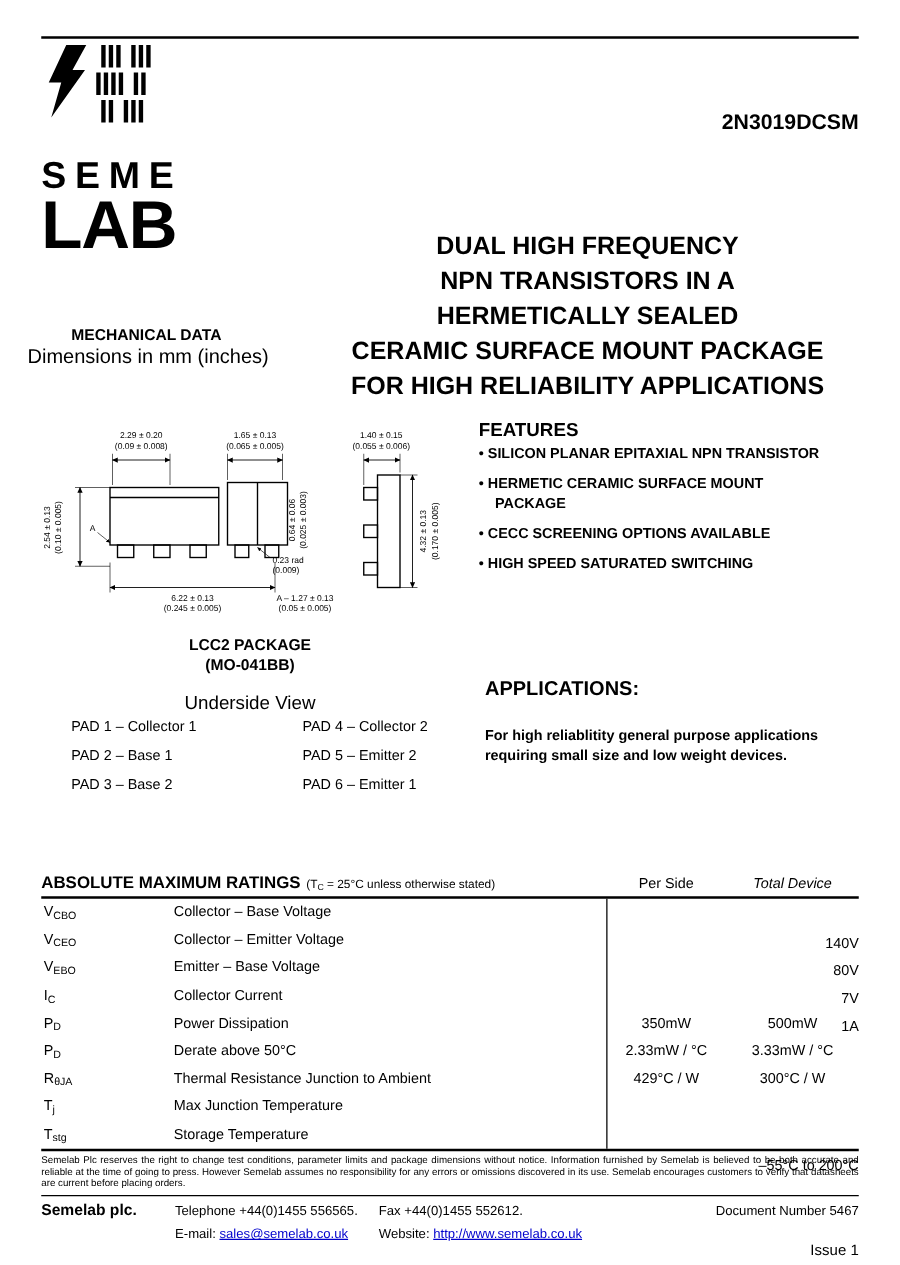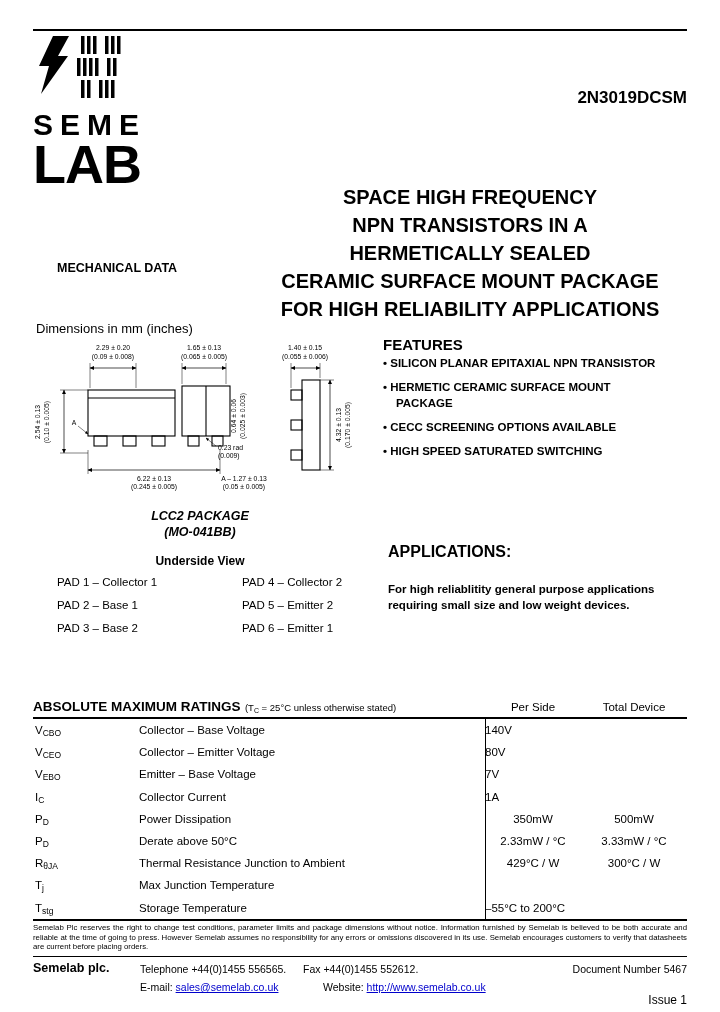--- a/index.html
+++ b/index.html
@@ -10,83 +10,83 @@
     font-family:"Liberation Sans", sans-serif;
     overflow:hidden;
   }
   .hline { position:absolute; background:#000; }
 
   
   .top-rule { left:33px; top:29px; width:654px; height:2px; }
 
   
   .logo { position:absolute; left:33px; top:36px; width:150px; }
-  .logo .seme { font-size:30px; font-weight:bold; letter-spacing:7px; margin-top:2px; }
+  .logo .seme { font-size:30px; font-weight:bold; letter-spacing:7px; margin-top:17px; }
   .logo .lab  { font-size:54px; font-weight:bold; letter-spacing:-1px; line-height:0.82; }
 
   .part-number { position:absolute; right:33px; top:88px; font-size:17px; font-weight:bold; }
 
   .doc-title { position:absolute; left:250px; top:183px; width:440px; text-align:center;
                font-size:20px; font-weight:bold; line-height:28px; }
 
   .mech-heading { position:absolute; left:36px; top:261px; font-size:12.5px; font-weight:bold;padding-left:21px; }
-  .mech-sub     { position:absolute; left:36px; top:277px; font-size:13px;margin-top:44px; }
+  .mech-sub     { position:absolute; left:22px; top:277px; font-size:16px; }
 
   .drawing { position:absolute; left:30px; top:338px; }
   .drawing text { font-family:"Liberation Sans", sans-serif; font-size:6.8px; fill:#000; }
   .drawing .outline { stroke:#000; stroke-width:1.1; fill:none; }
   .drawing .dimline { stroke:#000; stroke-width:0.7; fill:none; }
   .drawing .ext     { stroke:#000; stroke-width:0.5; fill:none; }
 
   .features { position:absolute; left:383px; top:336px; width:300px; }
   .features .f-heading { font-size:15px; font-weight:bold; margin-bottom:2px; }
   .features ul { list-style:none; }
   .features li { font-size:11.5px; font-weight:bold; line-height:16px; margin-bottom:8px;
                  padding-left:13px; text-indent:-13px; width:285px; }
   .features li::before { content:"• "; }
 
   .pkg-label { position:absolute; left:110px; top:508px; width:180px; text-align:center; }
-  .pkg-label .l1, .pkg-label .l2 { font-size:12.5px; font-weight:bold; line-height:16px;font-style:italic; }
-  .pkg-label .l3 { font-size:12px; font-weight:bold; margin-top:14px; }
+  .pkg-label .l1, .pkg-label .l2 { font-size:12.5px; font-weight:bold; line-height:16px; }
+  .pkg-label .l3 { font-size:15px; font-weight:normal; margin-top:14px; }
 
   .pads { position:absolute; left:57px; top:576px; display:grid;
           grid-template-columns:185px 200px; grid-auto-flow:column;
           grid-template-rows:repeat(3, 23px); font-size:11.5px; }
 
   .apps { position:absolute; left:388px; top:543px; width:300px; }
   .apps .a-heading { font-size:16px; font-weight:bold; }
   .apps .a-text { margin-top:20px; font-size:11.5px; font-weight:bold; line-height:16px; width:282px; }
 
   .ratings { position:absolute; left:33px; top:697px; width:654px; }
   .ratings .thead { position:relative; height:22px; border-bottom:2px solid #000; }
   .ratings .thead .rt-heading { font-size:13.5px; font-weight:bold; }
   .ratings .thead .rt-cond { font-size:9.5px; font-weight:normal; }
   .ratings .thead .col-per   { position:absolute; left:452px; top:4px; width:96px;  text-align:center; font-size:11.5px; }
-  .ratings .thead .col-total { position:absolute; left:548px; top:4px; width:106px; text-align:center; font-size:11.5px; }
+  .ratings .thead .col-total { position:absolute; left:548px; top:4px; width:106px; text-align:center; font-size:11.5px;font-style:italic; }
   .ratings .tbody { position:relative; border-bottom:2px solid #000; }
   .ratings .vdiv { position:absolute; left:452px; top:0; bottom:0; width:1px; background:#000; }
   .trow { position:relative; height:22.2px; font-size:11.5px; line-height:22.2px; }
   .trow .sym   { position:absolute; left:2px; }
   .trow .sub   { font-size:8.5px; vertical-align:-2px; }
   .trow .param { position:absolute; left:106px; }
-  .trow .val-combined { position:absolute; left:452px; width:202px; text-align:left; }
+  .trow .val-combined { position:absolute; left:452px; width:202px; text-align:right;margin-top:25px; }
   .trow .val-per      { position:absolute; left:452px; width:96px;  text-align:center; }
   .trow .val-tot      { position:absolute; left:548px; width:106px; text-align:center; }
 
   .disclaimer { position:absolute; left:33px; top:923px; width:654px;
                 font-size:7.8px; line-height:9.6px; padding-bottom:4px;
                 border-bottom:1.5px solid #000; text-align:justify; }
 
   .footer { position:absolute; left:33px; top:961px; width:654px; height:42px; }
   .footer .company { position:absolute; left:0; top:0; font-size:12.5px; font-weight:bold; }
   .footer .tel   { position:absolute; left:107px; top:2px; font-size:10.5px; }
   .footer .fax   { position:absolute; left:270px; top:2px; font-size:10.5px; }
   .footer .docno { position:absolute; right:0; top:2px; font-size:10.5px; }
   .footer .email-row   { position:absolute; left:107px; top:20px; font-size:10.5px; }
-  .footer .website-row { position:absolute; left:270px; top:20px; font-size:10.5px;margin-left:20px; }
+  .footer .website-row { position:absolute; left:270px; top:20px; font-size:10.5px; }
   .footer .issue { position:absolute; right:0; top:32px; font-size:12px; }
   .footer a { color:#0000cc; text-decoration:underline; }
 </style>
 </head>
 <body>
 
 <div class="page">
 
   <div class="hline top-rule"></div>
 
@@ -113,21 +113,21 @@
           <rect x="78" y="44" width="3.5" height="18"></rect>
       </g>
     </svg>
     <div class="seme">SEME</div>
     <div class="lab">LAB</div>
   </div>
 
   <div class="part-number">2N3019DCSM</div>
 
   <div class="doc-title">
-    <div>SPACE HIGH FREQUENCY</div>
+    <div>DUAL HIGH FREQUENCY</div>
     <div>NPN TRANSISTORS IN A</div>
     <div>HERMETICALLY SEALED</div>
     <div>CERAMIC SURFACE MOUNT PACKAGE</div>
     <div>FOR HIGH RELIABILITY APPLICATIONS</div>
   </div>
 
   <div class="mech-heading">MECHANICAL DATA</div>
   <div class="mech-sub">Dimensions in mm (inches)</div>
 
   <svg class="drawing" width="345" height="168" viewBox="0 0 345 168">

